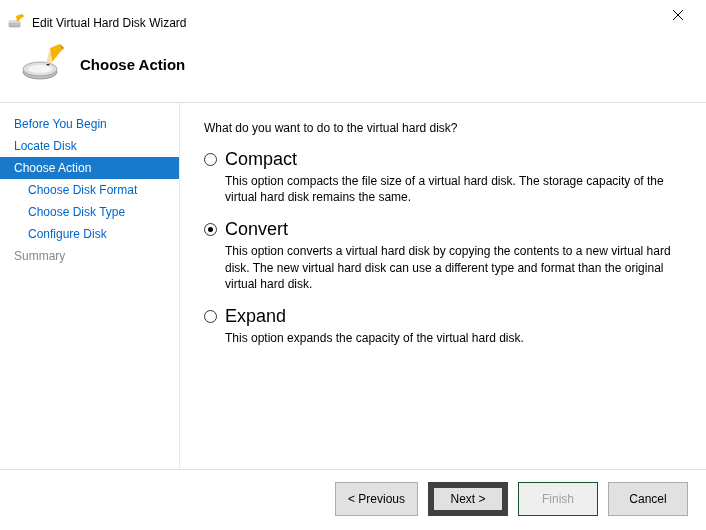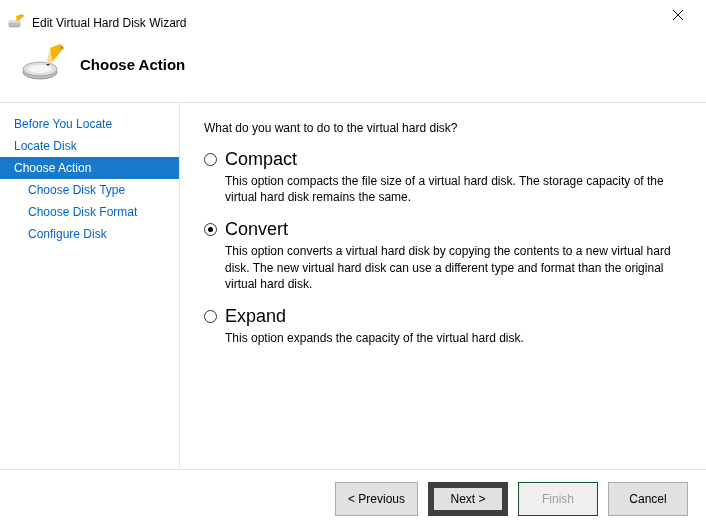--- a/index.html
+++ b/index.html
@@ -197,26 +197,27 @@
       <path d="M30 6 L32 20 L26 22 Z" fill="#f7dca0"></path>
       <path d="M26 22 L28 24 L30 22 Z" fill="#333"></path>
     </svg>
   </span>
   <div class="header-title">Choose Action</div>
 </div>
 
 <div class="body">
 
   <div class="sidebar">
-    <div class="sidebar-item">Before You Locate</div>
+    <div class="sidebar-item">Before You Begin</div>
     <div class="sidebar-item">Locate Disk</div>
     <div class="sidebar-item selected">Choose Action</div>
+    <div class="sidebar-item indent">Choose Disk Format</div>
     <div class="sidebar-item indent">Choose Disk Type</div>
-    <div class="sidebar-item indent">Choose Disk Format</div>
     <div class="sidebar-item indent">Configure Disk</div>
+    <div class="sidebar-item disabled">Summary</div>
   </div>
 
   <div class="content">
     <div class="prompt">What do you want to do to the virtual hard disk?</div>
 
     <div class="option">
       <label class="option-row">
         <span class="radio"></span>
         <span class="option-label">Compact</span>
       </label>

